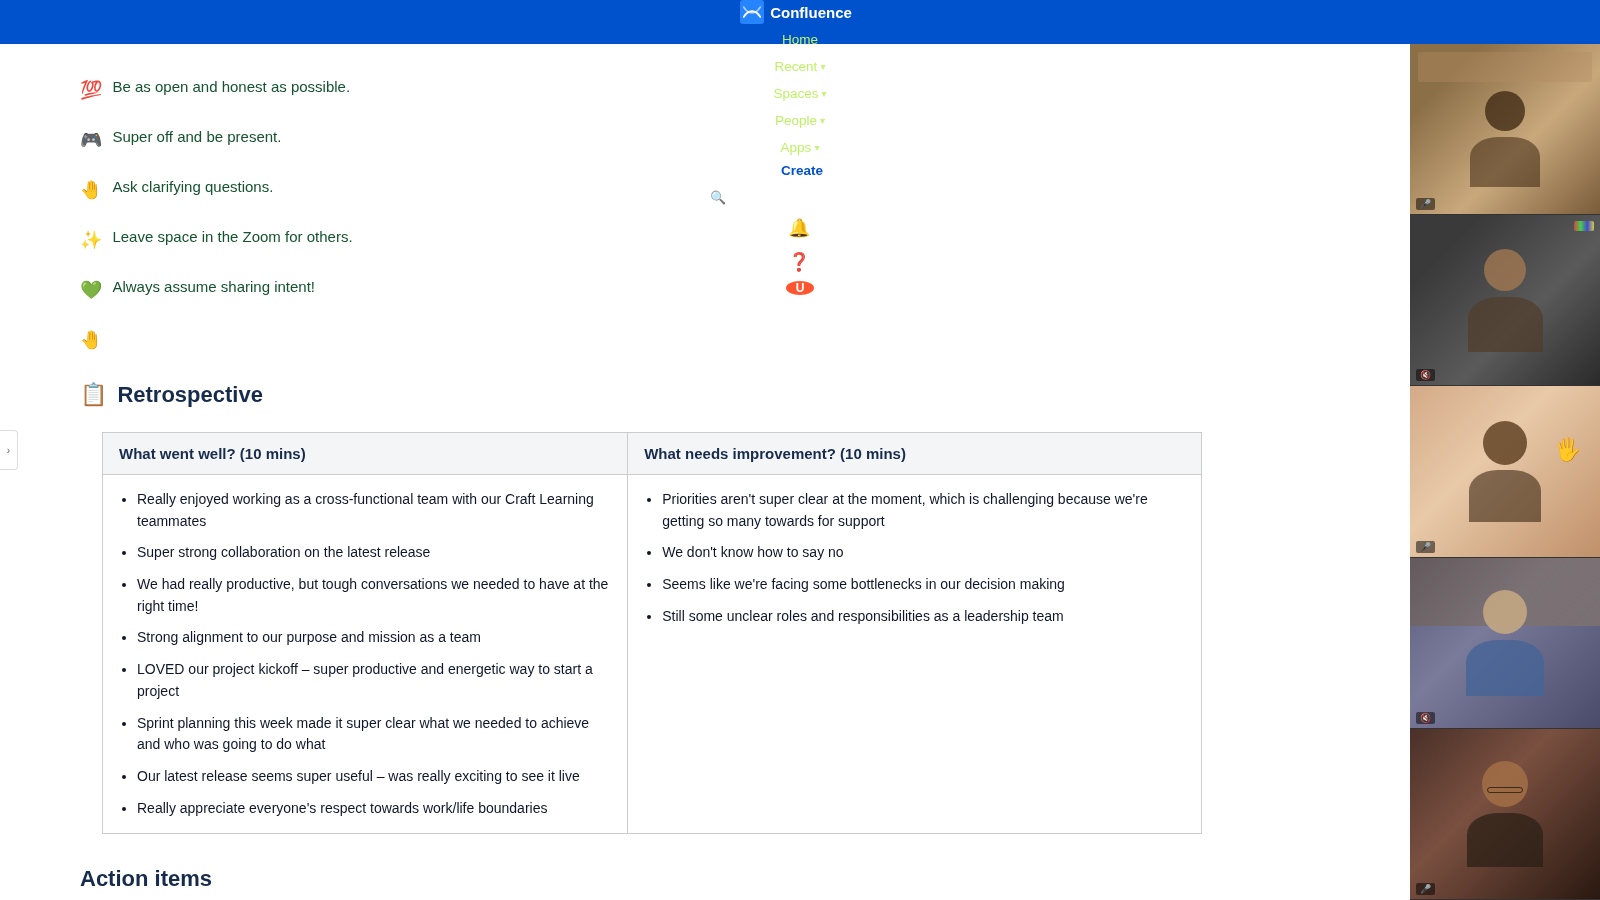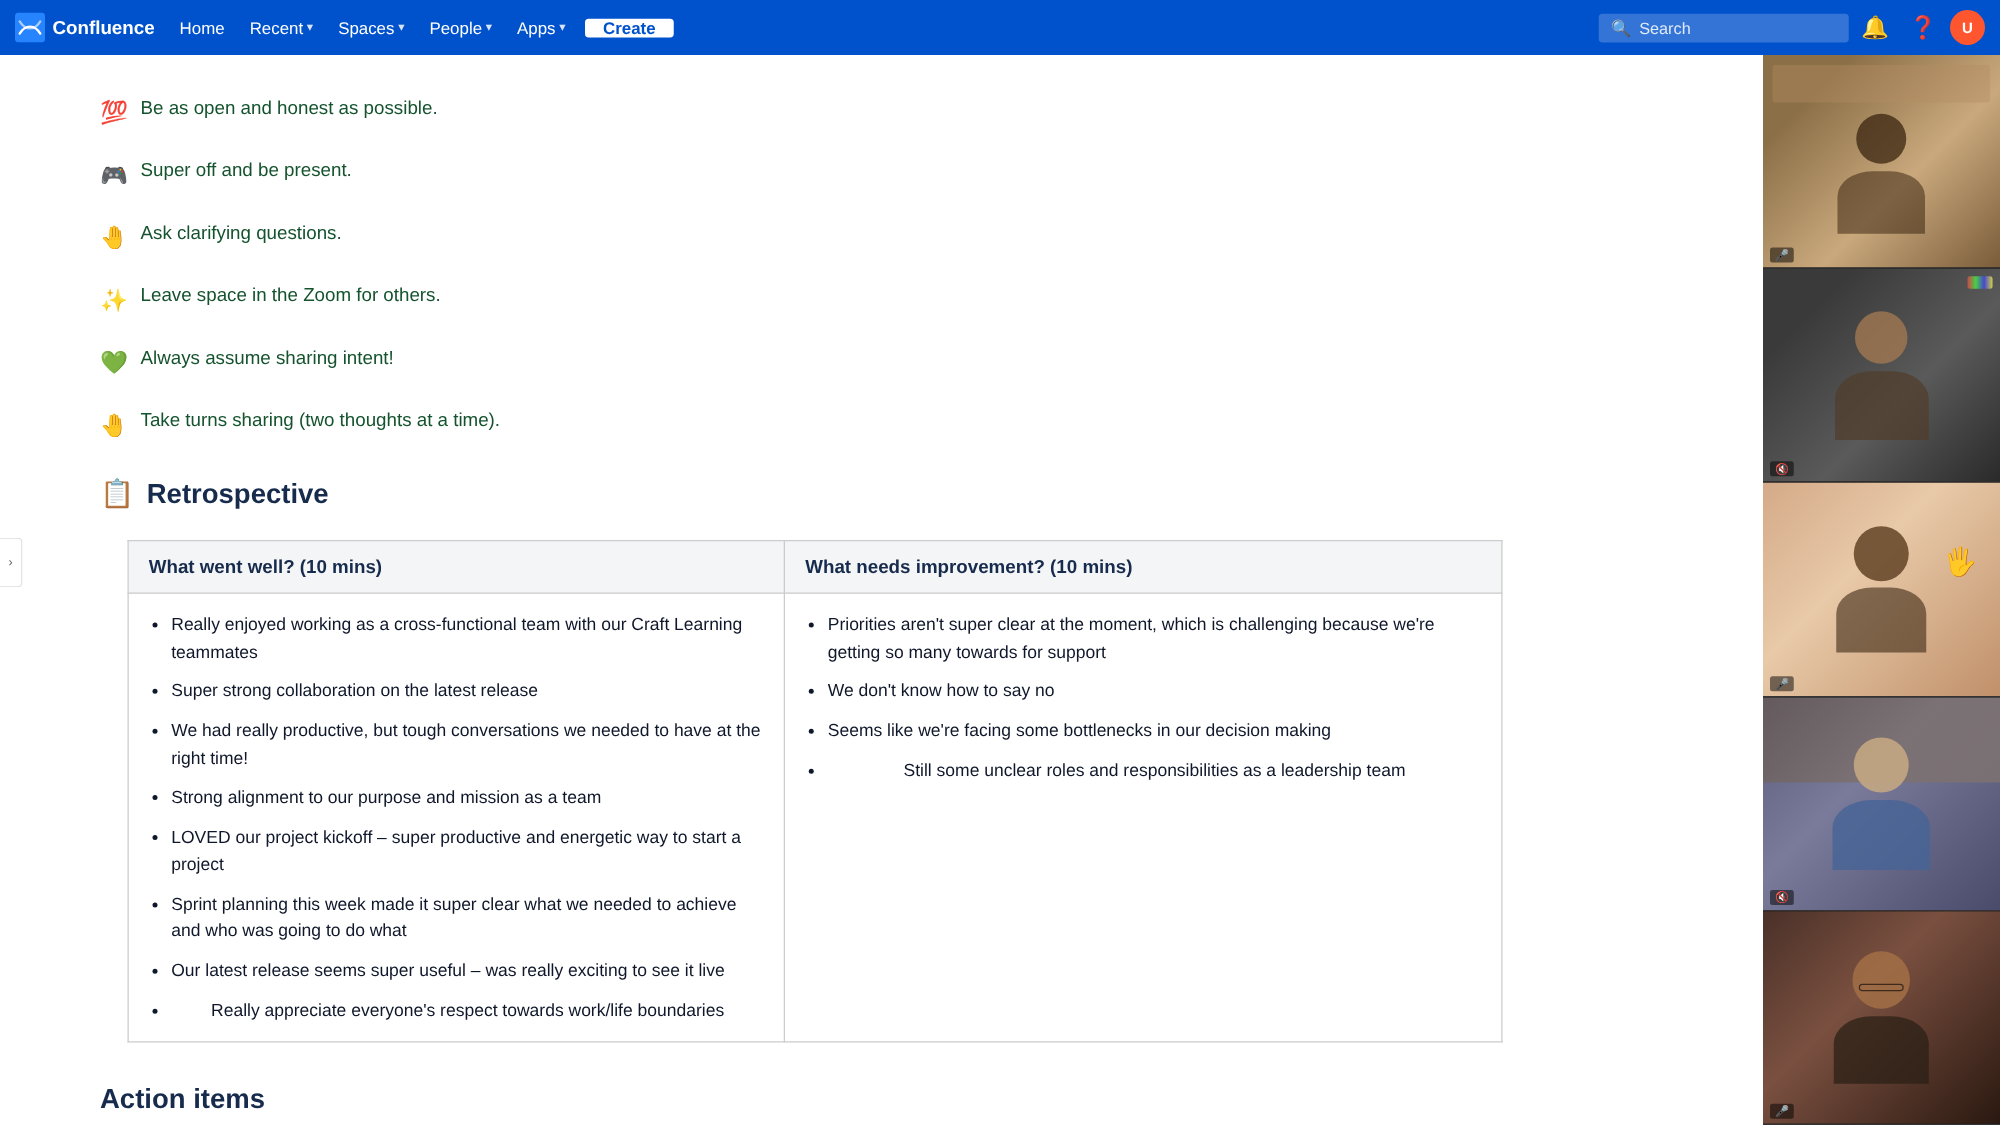--- a/index.html
+++ b/index.html
@@ -2,25 +2,25 @@
 <html><head>
   <meta charset="utf-8">
   <style>
     * { box-sizing: border-box; margin: 0; padding: 0; }
     body { font-family: -apple-system, BlinkMacSystemFont, 'Segoe UI', sans-serif; font-size: 14px; color: #172B4D; background: #fff; overflow-x: hidden; }
 
     
     .topnav {
       display: flex; align-items: center; height: 44px;
       background: #0052CC; padding: 0 12px; gap: 4px;
-      position: fixed; top: 0; left: 0; right: 0; z-index: 100;
+      position: fixed; top: 0; left: 0; right: 0; z-index: 100; flex-direction: column;
     }
     .nav-logo { display: flex; align-items: center; gap: 6px; color: #fff; font-weight: 600; font-size: 15px; text-decoration: none; margin-right: 8px; }
     .nav-logo svg { width: 24px; height: 24px; }
-    .nav-link { color: #ffffff; font-size: 13.5px; padding: 4px 8px; border-radius: 3px; cursor: pointer; display: flex; align-items: center; gap: 3px; white-space: nowrap; }
+    .nav-link { color: #bef264; font-size: 13.5px; padding: 4px 8px; border-radius: 3px; cursor: pointer; display: flex; align-items: center; gap: 3px; white-space: nowrap; }
     .nav-chevron { font-size: 10px; opacity: 0.85; }
     .create-btn {
       background: #fff; color: #0052CC; font-weight: 600; font-size: 13.5px;
       border: none; border-radius: 3px; padding: 0 14px; cursor: pointer; margin-left: 4px;
     }
     .nav-spacer { flex: 1; }
     .search-box {
       display: flex; align-items: center; background: rgba(255,255,255,0.2);
       border-radius: 3px; padding: 4px 10px; gap: 6px; width: 200px; cursor: text;
     }
@@ -64,21 +64,21 @@
 
     
     .retro-table { width: 100%; border-collapse: collapse; margin-top: 8px; margin-left: 22px; }
     .retro-table th {
       background: #f4f5f7; border: 1px solid #ccc; padding: 12px 16px;
       font-size: 15px; font-weight: 700; color: #172B4D; text-align: left;
     }
     .retro-table td { border: 1px solid #ccc; padding: 14px 16px; vertical-align: top; }
     .retro-table ul { padding-left: 18px; }
     .retro-table li { margin-bottom: 10px; font-size: 14px; line-height: 1.55; color: #0f172a; }
-    .retro-table li:last-child { margin-bottom: 0; text-align: center; }
+    .retro-table li:last-child { margin-bottom: 0; }
 
     .action-items-heading { font-size: 22px; font-weight: 700; color: #172B4D; margin-top: 32px; }
   </style>
 </head>
 <body>
 
 <nav>
   <div class="topnav">
     <div class="nav-logo">
       <svg viewBox="0 0 32 32" fill="none" xmlns="http://www.w3.org/2000/svg">
@@ -142,21 +142,20 @@
       <div class="bullet-item">
         <span class="bullet-emoji">✨</span>
         <span class="bullet-text">Leave space in the Zoom for others.</span>
       </div>
       <div class="bullet-item">
         <span class="bullet-emoji">💚</span>
         <span class="bullet-text">Always assume sharing intent!</span>
       </div>
       <div class="bullet-item">
         <span class="bullet-emoji">🤚</span>
-        <span class="bullet-text">Take turns sharing (two thoughts at a time).</span>
       </div>
     </div>
 
     <div class="section-heading">
       <span class="section-heading-emoji">📋</span>
       <span>Retrospective</span>
     </div>
 
     <table class="retro-table">
       <thead>

